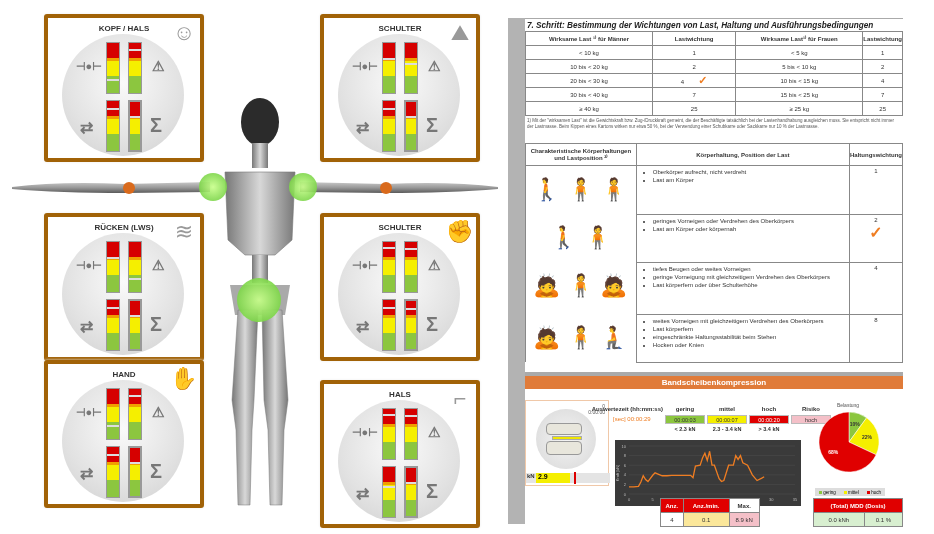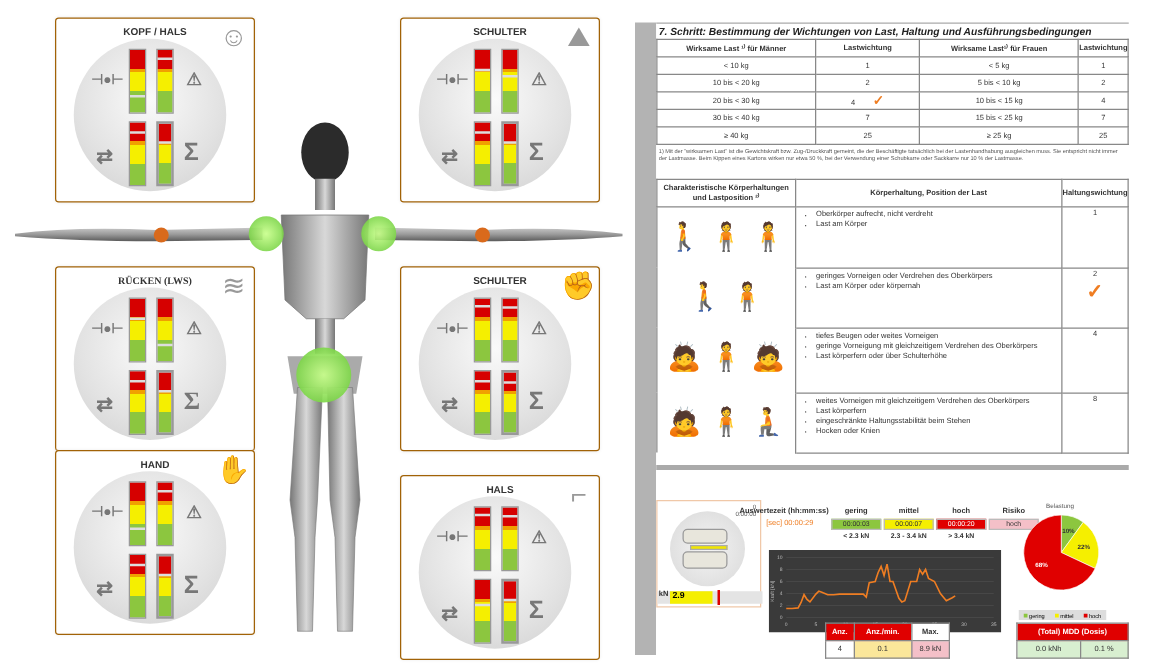--- a/index.html
+++ b/index.html
@@ -1,19 +1,19 @@
 <!DOCTYPE html>
 <html><head>
 <meta charset="utf-8">
 <style>
 *{box-sizing:border-box;margin:0;padding:0}
 html,body{width:934px;height:534px;overflow:hidden;background:#fff;font-family:"Liberation Sans",sans-serif}
 #root{position:relative;width:934px;height:534px}
 .left{position:absolute;left:0;top:0;width:508px;height:534px;background:#fff}
-.card{position:absolute;width:160px;height:148px;border:1px solid #a16207;border-radius:3px;background:#fff;box-shadow:0 0 3px #eee}
+.card{position:absolute;width:160px;height:148px;border:4px solid #a16207;border-radius:3px;background:#fff;box-shadow:0 0 3px #eee}
 .card .title{position:absolute;top:6px;left:0;width:100%;text-align:center;font-size:8px;font-weight:bold;color:#333}
 .card .circle{position:absolute;left:14px;top:16px;width:122px;height:122px;border-radius:50%;background:radial-gradient(circle at 50% 40%,#fafafa 0%,#e2e2e2 60%,#cfcfcf 100%)}
 .bar{position:absolute;width:14px;height:52px;border:1px solid #999;background:linear-gradient(#d60000 0 30%,#f0a000 30% 36%,#f5ef00 36% 66%,#8cc63f 66% 100%)}
 .bar.tick::after{content:"";position:absolute;left:0;right:0;height:2px;background:#ddd;top:var(--t)}
 .ico{position:absolute;color:#777;font-weight:bold}
 .sideimg{position:absolute;right:2px;top:2px;width:28px;height:30px;color:#999;font-size:22px;text-align:center}
 .sep{position:absolute;left:508px;top:18px;width:17px;height:506px;background:#b3b3b3}
 .right{position:absolute;left:525px;top:18px;width:378px;height:506px;background:#fff}
 .step{font-size:8.2px;font-style:italic;font-weight:bold;color:#222;padding:2px 0 0 2px;height:13px;border-top:1px solid #aaa}
 table{border-collapse:collapse;width:100%}
@@ -56,21 +56,21 @@
   <div class="bar tick" style="left:44px;top:8px;--t:30%"></div>
   <div class="bar tick" style="left:66px;top:8px;--t:40%"></div>
   <div class="bar tick" style="left:44px;top:66px;--t:14%"></div>
   <div class="bar tick" style="left:66px;top:66px;--t:30%;border-width:2px"></div>
   <div class="ico" style="left:14px;top:26px;font-size:11px">⊣●⊢</div>
   <div class="ico" style="left:90px;top:24px;font-size:14px">⚠</div>
   <div class="ico" style="left:18px;top:84px;font-size:16px">⇄</div>
   <div class="ico" style="left:88px;top:80px;font-size:20px">Σ</div>
  </div>
         </div>
-        <div class="card" style="left: 44px; top: 213px; font-family: Liberation Serif, serif;">
+        <div class="card" style="left: 44px; top: 213px;">
           <div class="title">RÜCKEN (LWS)</div>
  <div class="sideimg">≋</div>
  <div class="circle">
   <div class="bar tick" style="left:44px;top:8px;--t:30%"></div>
   <div class="bar tick" style="left:66px;top:8px;--t:72%"></div>
   <div class="bar tick" style="left:44px;top:66px;--t:14%"></div>
   <div class="bar tick" style="left:66px;top:66px;--t:30%;border-width:2px"></div>
   <div class="ico" style="left:14px;top:26px;font-size:11px">⊣●⊢</div>
   <div class="ico" style="left:90px;top:24px;font-size:14px">⚠</div>
   <div class="ico" style="left:18px;top:84px;font-size:16px">⇄</div>
@@ -267,20 +267,21 @@
             </td>
   <td style="text-align:center">
               <div>8</div>
             </td>
  </tr>
         </tbody>
   </table>
 
   <div class="gray"></div>
   <div class="bs">
+   <div class="bshead">Bandscheibenkompression</div>
 
    <div style="position:absolute;left:0;top:24px;width:84px;height:86px;border:1px solid #f0c8a8">
     <div style="position:absolute;right:3px;top:2px;font-size:5px;color:#555">0</div>
     <div style="position:absolute;right:3px;top:8px;font-size:5px;color:#555">0:00:00</div>
     <div style="position:absolute;left:10px;top:8px;width:60px;height:60px;border-radius:50%;background:radial-gradient(#f4f4f4,#d8d8d8)">
      <div style="position:absolute;left:10px;top:14px;width:36px;height:12px;background:#e8e6dc;border-radius:4px;border:1px solid #999"></div>
      <div style="position:absolute;left:16px;top:27px;width:30px;height:4px;background:#f0e600;border:1px solid #aaa"></div>
      <div style="position:absolute;left:10px;top:32px;width:36px;height:14px;background:#e8e6dc;border-radius:4px;border:1px solid #999"></div>
     </div>
     <div style="position:absolute;left:0;top:72px;width:84px;height:10px;background:#e4e4e4"></div>

